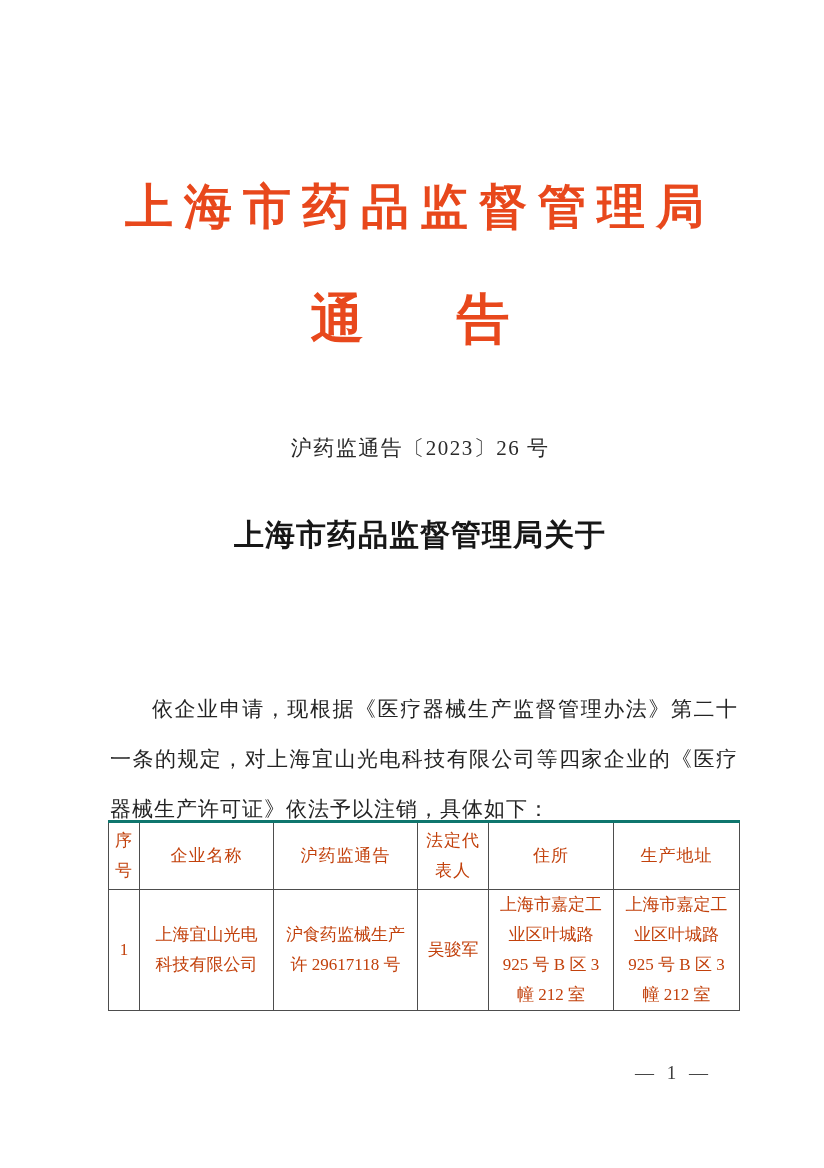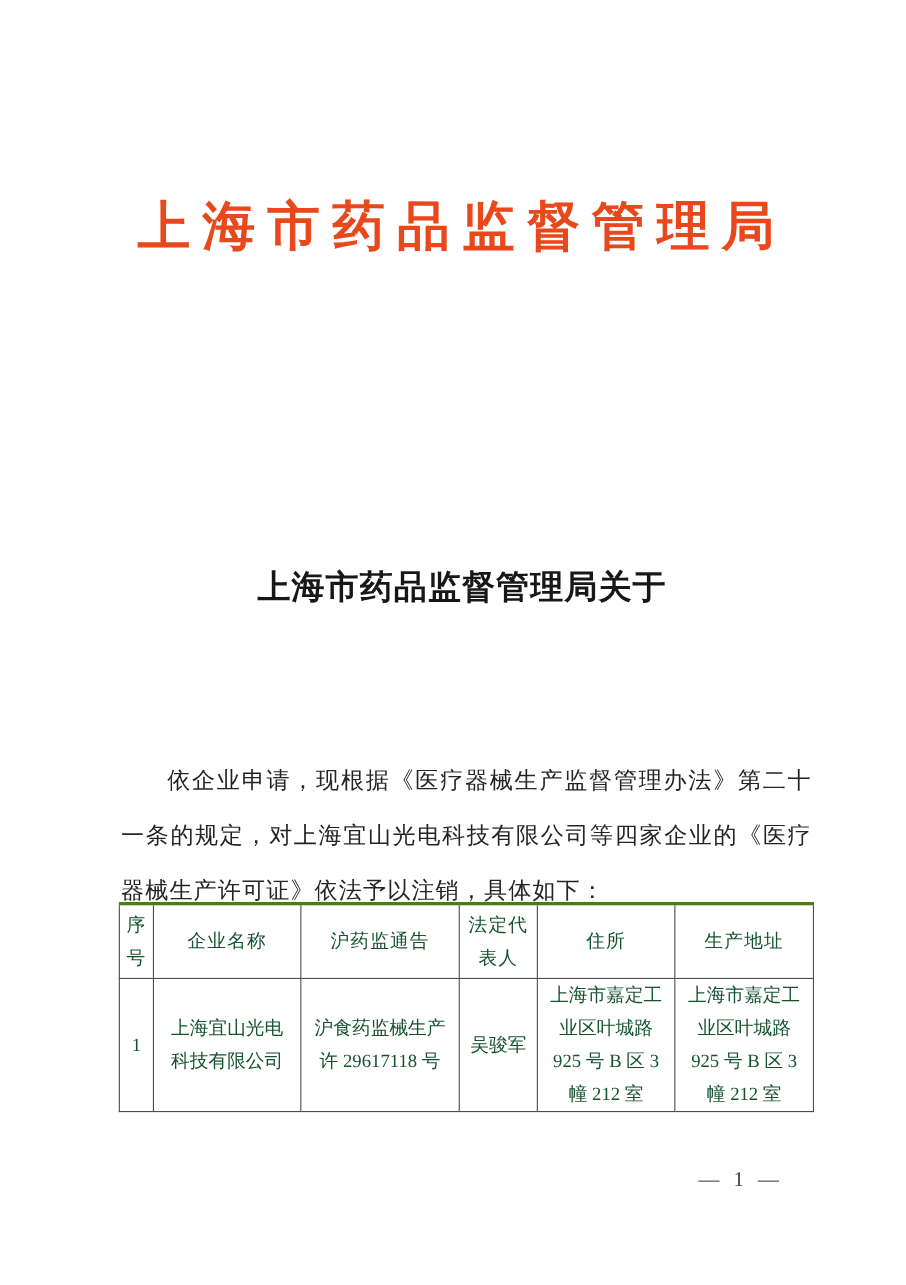--- a/index.html
+++ b/index.html
@@ -68,23 +68,23 @@
     text-indent: 42px;
     color: #242424;
   }
   table.notice-table {
     position: absolute;
     top: 820px;
     left: 108px;
     width: 631px;
     border-collapse: collapse;
     table-layout: fixed;
-    border-top: 3px solid #4d7c0f;
+    border-top: 3px solid #0f766e;
     font-size: 17px;
-    color: #14532d;
+    color: #c2410c;
   }
   table.notice-table th,
   table.notice-table td {
     border: 1.5px solid #4d4d4d;
     text-align: center;
     vertical-align: middle;
     font-weight: normal;
     overflow: hidden;
   }
   table.notice-table th {
@@ -120,21 +120,23 @@
     white-space: nowrap;
   }
 </style>
 </head>
 <body>
 
 <div class="page">
 
   <div class="centered agency-title accent" style="color: rgb(232, 72, 28);">上海市药品监督管理局</div>
 
+  <div class="centered notice-type accent" style="color: rgb(232, 72, 28);">通　告</div>
 
+  <div class="centered doc-number">沪药监通告〔2023〕26 号</div>
 
   <div class="centered main-title">
     <div>上海市药品监督管理局关于</div>
   </div>
 
   <p class="body-para">依企业申请，现根据《医疗器械生产监督管理办法》第二十一条的规定，对上海宜山光电科技有限公司等四家企业的《医疗器械生产许可证》依法予以注销，具体如下：</p>
 
   <table class="notice-table">
     <colgroup>
       <col class="c-seq">

